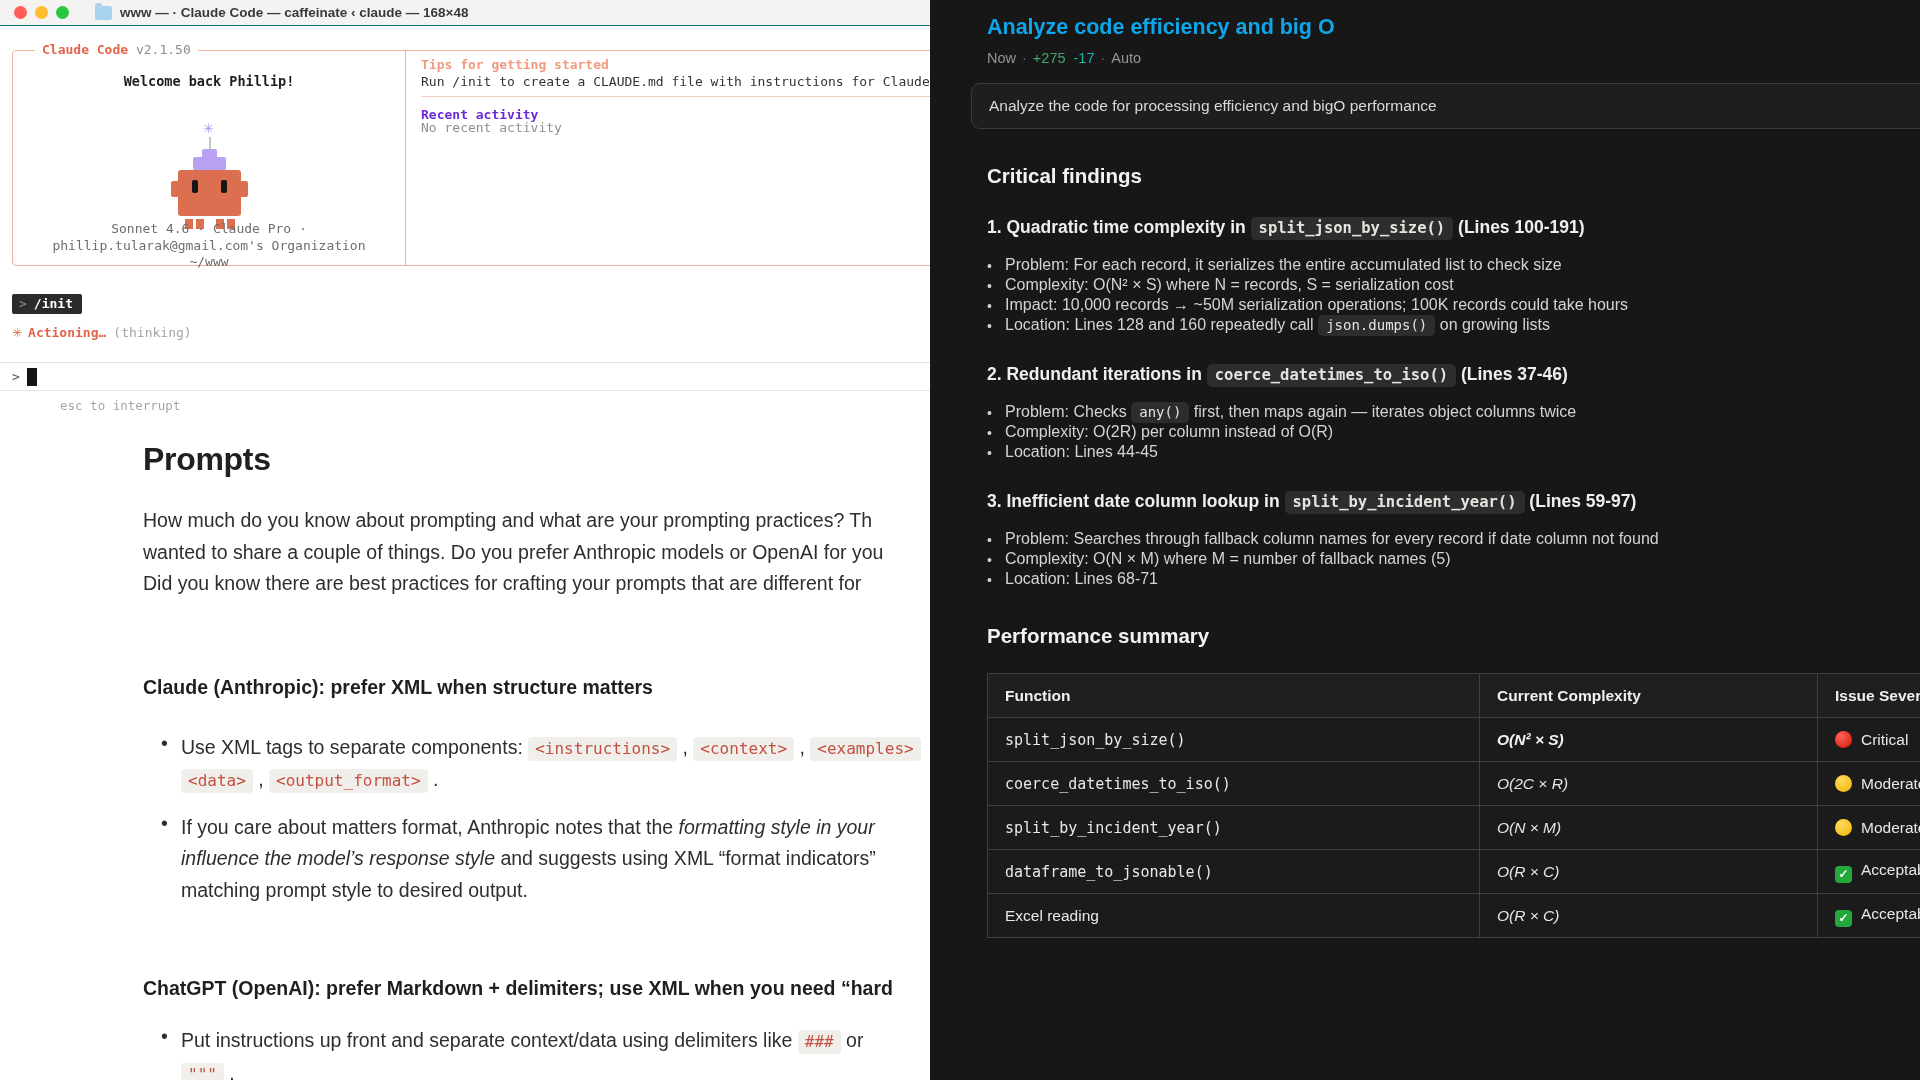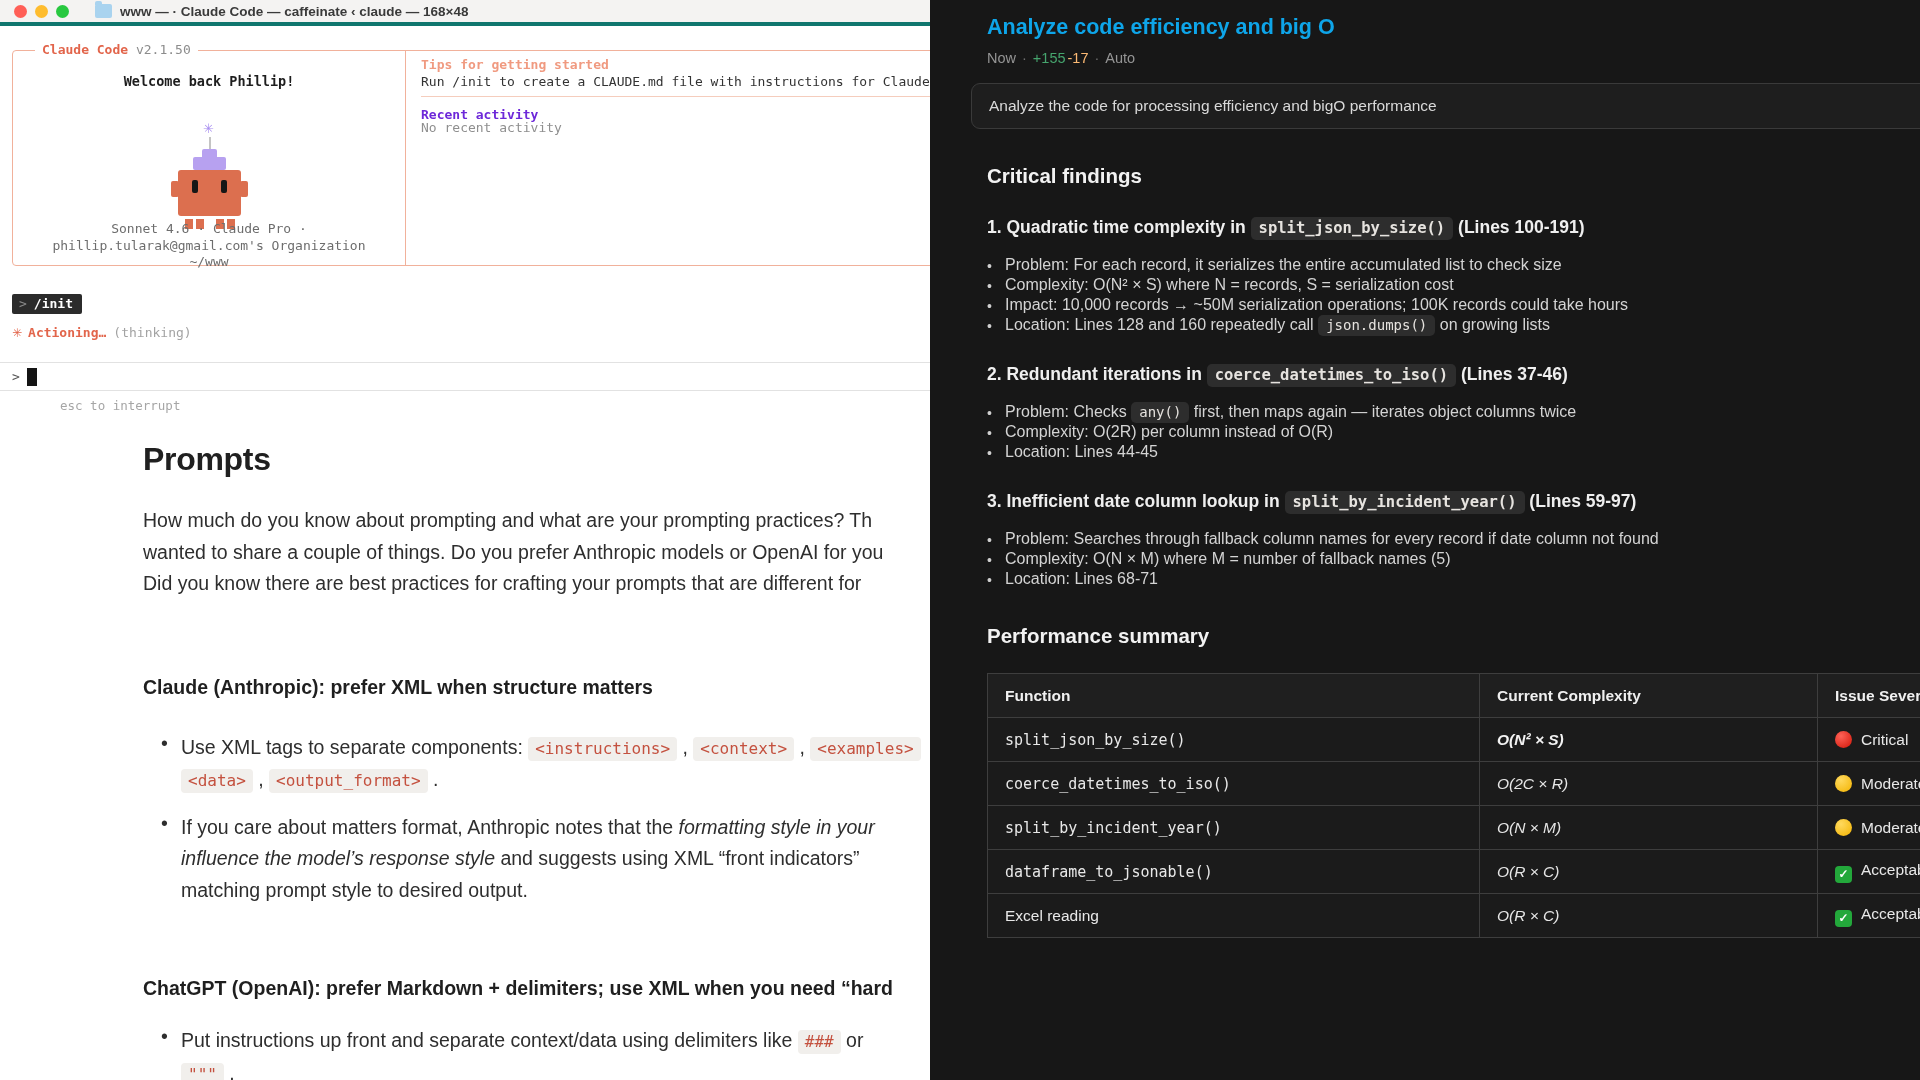--- a/index.html
+++ b/index.html
@@ -1,20 +1,20 @@
 <!DOCTYPE html>
 <html><head>
 <meta charset="utf-8">
 <style>
   * { margin:0; padding:0; box-sizing:border-box; }
   html,body { width:1920px; height:1080px; overflow:hidden; background:#ffffff; font-family:"Liberation Sans",sans-serif; }
   .stage { position:relative; width:1920px; height:1080px; }
 
   
-  .titlebar { position:absolute; left:0; top:0; width:930px; height:26px; background:#f4f3f2; border-bottom:4px solid #0f766e; display:flex; align-items:center; }
+  .titlebar { position:absolute; left:0; top:0; width:930px; height:26px; background:#f4f3f2; border-bottom:1px solid #0f766e; display:flex; align-items:center; }
   .light { width:13px; height:13px; border-radius:50%; margin-left:8px; }
   .light.first { margin-left:14px; }
   .l-red { background:#ff5f57; } .l-yellow { background:#febc2e; } .l-green { background:#28c840; }
   .folder { width:17px; height:14px; margin-left:26px; background:#a9d3ef; border-radius:2px; position:relative; }
   .folder:before { content:""; position:absolute; top:-3px; left:0; width:7px; height:4px; background:#a9d3ef; border-radius:2px 2px 0 0; }
   .tb-title { margin-left:8px; font-size:13.5px; font-weight:bold; color:#3a3a3a; white-space:nowrap; }
 
   .term { position:absolute; left:0; top:27px; width:1920px; font-family:"DejaVu Sans Mono",monospace; font-size:13px; color:#262626; }
 
   .wbox { position:absolute; left:12px; top:23px; width:1030px; height:216px; border:1px solid #f1b19b; border-radius:4px; }
@@ -78,21 +78,21 @@
   .document .seg-c { background:#f1efec; color:#c4513f; font-family:"DejaVu Sans Mono",monospace; font-size:16px; padding:2px 7px 3px; border-radius:4px;margin-top:30px; }
   .seg-e { font-style:italic; }
 
   
   .right-panel { position:absolute; left:930px; top:0; width:990px; height:1080px; background:#171717; overflow:hidden; color:#d6d6d6; }
   .rp-inner { padding:15px 0 0 57px; }
   .rp-title { font-size:21.5px; font-weight:bold; color:#0ea5e9; }
   .rp-meta { margin-top:10px; font-size:14.5px; color:#959595; }
   .rp-meta .dot { color:#6e6e6e; margin:0 6px; }
   .rp-meta .added { color:#46a56e; }
-  .rp-meta .removed { color:#fdba74; margin-left:2px; }
+  .rp-meta .removed { color:#14b8a6; margin-left:8px; }
   .rp-input { display:block; margin-top:17px; margin-left:-16px; width:980px; height:46px; background:#1e1e1e; border:1px solid #3a3a3a; border-radius:9px; padding:0 0 0 17px; font-size:15.5px; color:#d9d9d9; font-family:"Liberation Sans",sans-serif; outline:none; }
   .rp-h2 { font-size:20.5px; font-weight:bold; color:#f2f2f2; margin-top:35px; }
   .finding-title { margin-top:29px; font-size:17.5px; font-weight:bold; color:#efefef; white-space:nowrap; }
   .rp-bullets { list-style:none; margin-top:17px; }
   .rp-bullets li { position:relative; padding-left:18px; font-size:16px; color:#d4d4d4; line-height:20px; white-space:nowrap; }
   .rp-bullets li + li { margin-top:0; }
   .rp-bullets li:before { content:"•"; position:absolute; left:0; top:1px; font-size:14px; color:#cfcfcf; }
   .right-panel .seg-c { background:#2d2d2d; color:#e6e3df; font-family:"DejaVu Sans Mono",monospace; font-size:14px; padding:2px 8px 3px; border-radius:5px; }
   .finding-title .seg-c { font-size:15.5px; font-weight:600; }
 
@@ -190,40 +190,40 @@
     <h3 class="h3-1">Claude (Anthropic): prefer XML when structure matters</h3>
     <div class="doc-bullets">
       <div class="bullet">
         <span class="marker">•</span>
         <div class="doc-line"><span class="seg-t">Use XML tags to separate components: </span><span class="seg-c">&lt;instructions&gt;</span><span class="seg-t"> , </span><span class="seg-c">&lt;context&gt;</span><span class="seg-t"> , </span><span class="seg-c">&lt;examples&gt;</span></div>
         <div class="doc-line"><span class="seg-c">&lt;data&gt;</span><span class="seg-t"> , </span><span class="seg-c">&lt;output_format&gt;</span><span class="seg-t"> .</span></div>
       </div>
       <div class="bullet">
         <span class="marker">•</span>
         <div class="doc-line"><span class="seg-t">If you care about matters format, Anthropic notes that the </span><span class="seg-e">formatting style in your</span></div>
-        <div class="doc-line"><span class="seg-e">influence the model’s response style</span><span class="seg-t"> and suggests using XML “front indicators”</span></div>
+        <div class="doc-line"><span class="seg-e">influence the model’s response style</span><span class="seg-t"> and suggests using XML “format indicators”</span></div>
         <div class="doc-line"><span class="seg-t">matching prompt style to desired output.</span></div>
       </div>
     </div>
 
     <h3 class="h3-2">ChatGPT (OpenAI): prefer Markdown + delimiters; use XML when you need “hard</h3>
     <div class="doc-bullets lst">
       <div class="bullet">
         <span class="marker">•</span>
         <div class="doc-line"><span class="seg-t">Put instructions up front and separate context/data using delimiters like </span><span class="seg-c">###</span><span class="seg-t"> or</span></div>
         <div class="doc-line"><span class="seg-c">"""</span><span class="seg-t"> .</span></div>
       </div>
     </div>
   </div>
 
   <div class="right-panel">
     <div class="rp-inner">
       <div class="rp-title">Analyze code efficiency and big O</div>
       <div class="rp-meta">
-        <span>Now</span><span class="dot">·</span><span class="added">+155</span><span class="removed">-17</span><span class="dot">·</span><span>Auto</span>
+        <span>Now</span><span class="dot">·</span><span class="added">+275</span><span class="removed">-17</span><span class="dot">·</span><span>Auto</span>
       </div>
       <input class="rp-input" type="text" value="Analyze the code for processing efficiency and bigO performance" style="">
 
       <div class="rp-h2">Critical findings</div>
 
       <div class="finding-title"><span class="seg-t">1. Quadratic time complexity in </span><span class="seg-c">split_json_by_size()</span><span class="seg-t"> (Lines 100-191)</span></div>
       <ul class="rp-bullets">
         <li><span class="seg-t">Problem: For each record, it serializes the entire accumulated list to check size</span></li>
         <li><span class="seg-t">Complexity: O(N² × S) where N = records, S = serialization cost</span></li>
         <li><span class="seg-t">Impact: 10,000 records → ~50M serialization operations; 100K records could take hours</span></li>

